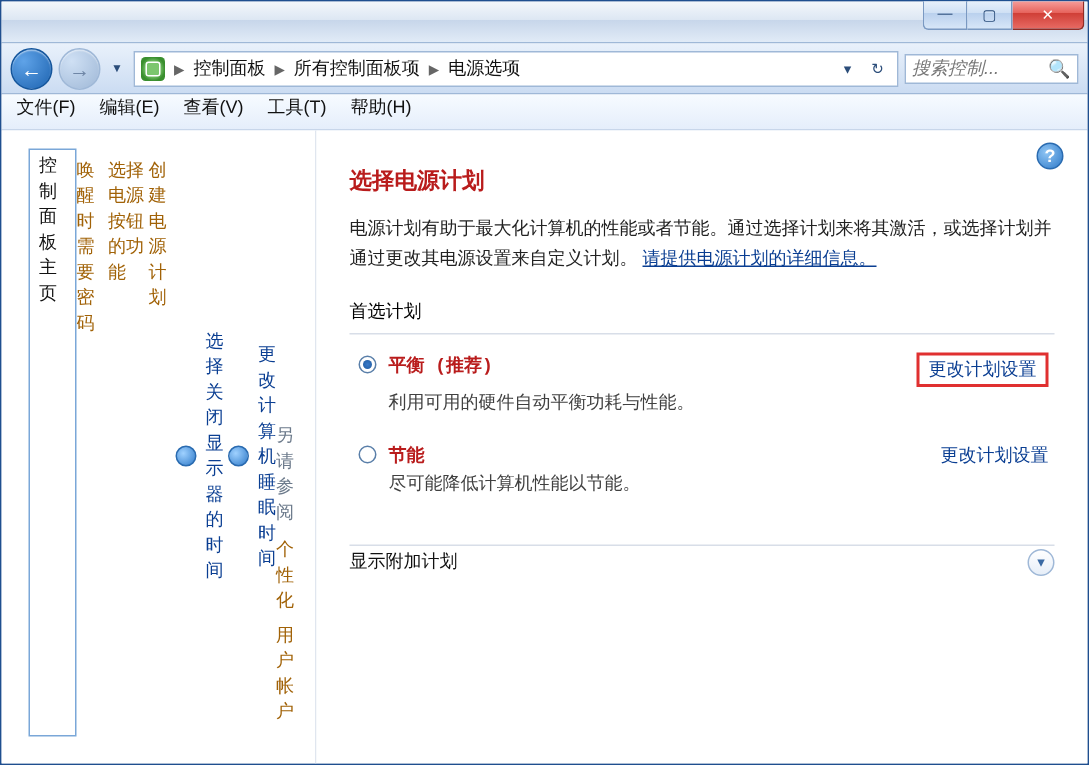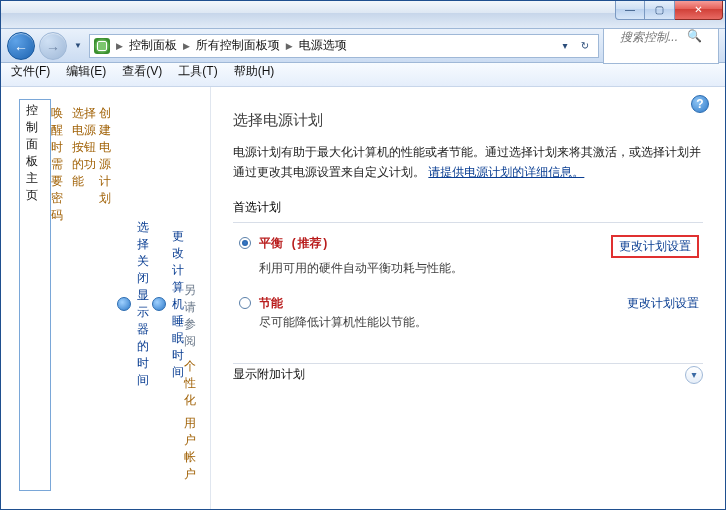--- a/index.html
+++ b/index.html
@@ -64,22 +64,22 @@
   .addricon {
     width:16px;height:16px;
     background: radial-gradient(circle at 50% 50%, #7cc66e 40%, #3a8f2e 70%);
     border-radius:3px; position:relative;
   }
   .addricon::after{content:"";position:absolute;inset:3px;border:1px solid #fff;border-radius:2px;}
   .crumb-sep { color:#666; font-size:9px; padding:0 4px;}
   .addr-actions { margin-left:auto; display:flex; gap:2px; }
   .addr-act { width:18px;height:18px; display:flex;align-items:center;justify-content:center; color:#2b4d7a; font-size:10px;}
   .searchbox {
-    width:116px; height:36px; background:#fff; border:1px solid #9fb8d7;
-    display:flex; align-items:flex-start; padding:0 16px; color:#777; font-style:italic;
+    width:116px; height:20px; background:#fff; border:1px solid #9fb8d7;
+    display:flex; align-items:center; padding:0 4px; color:#777; font-style:italic;
   }
   .searchbox .sicon { margin-left:auto; color:#2b6bb3; font-style:normal;}
   
   .menubar {
     height:24px; background: linear-gradient(to bottom,#f7fbff,#e5eefb);
     border-bottom:1px solid #c8d6ea; display:flex; align-items:flex-start; gap:16px;
     padding:0 10px; color:#111;
   }
   
   .body {
@@ -104,21 +104,21 @@
   .content {
     flex:1; background:#fff; padding: 14px 22px 10px 22px; position:relative;
   }
   .helpicon {
     position:absolute; top:8px; right:16px; width:18px;height:18px;
     border-radius:50%;
     background: radial-gradient(circle at 35% 35%, #8fc5f4, #2f7ac9);
     border:1px solid #2a6bb0; color:#fff;
     display:flex;align-items:center;justify-content:center;font-size:12px;font-weight:bold;
   }
-  h2.title { color:#404040; font-size:15px; font-weight:normal; margin:10px 0 12px 0;}
+  h2.title { color:#b91c1c; font-size:15px; font-weight:bold; margin:10px 0 12px 0;}
   .desc { line-height:1.7; color:#222; }
   .desc a { color:#0a3e92; text-decoration:underline;}
   .section-label { margin:16px 0 6px 0; color:#000000;}
   .plan-group { border-top:1px solid #d8dee8; padding-top:4px;}
   .plan {
     display:flex; align-items:flex-start; padding:8px 4px 2px 26px; position:relative;
   }
   .plan .radio {
     position:absolute; left:6px; top:10px; width:12px;height:12px;border-radius:50%;
     border:1px solid #5a7fa9; background:#fff;

